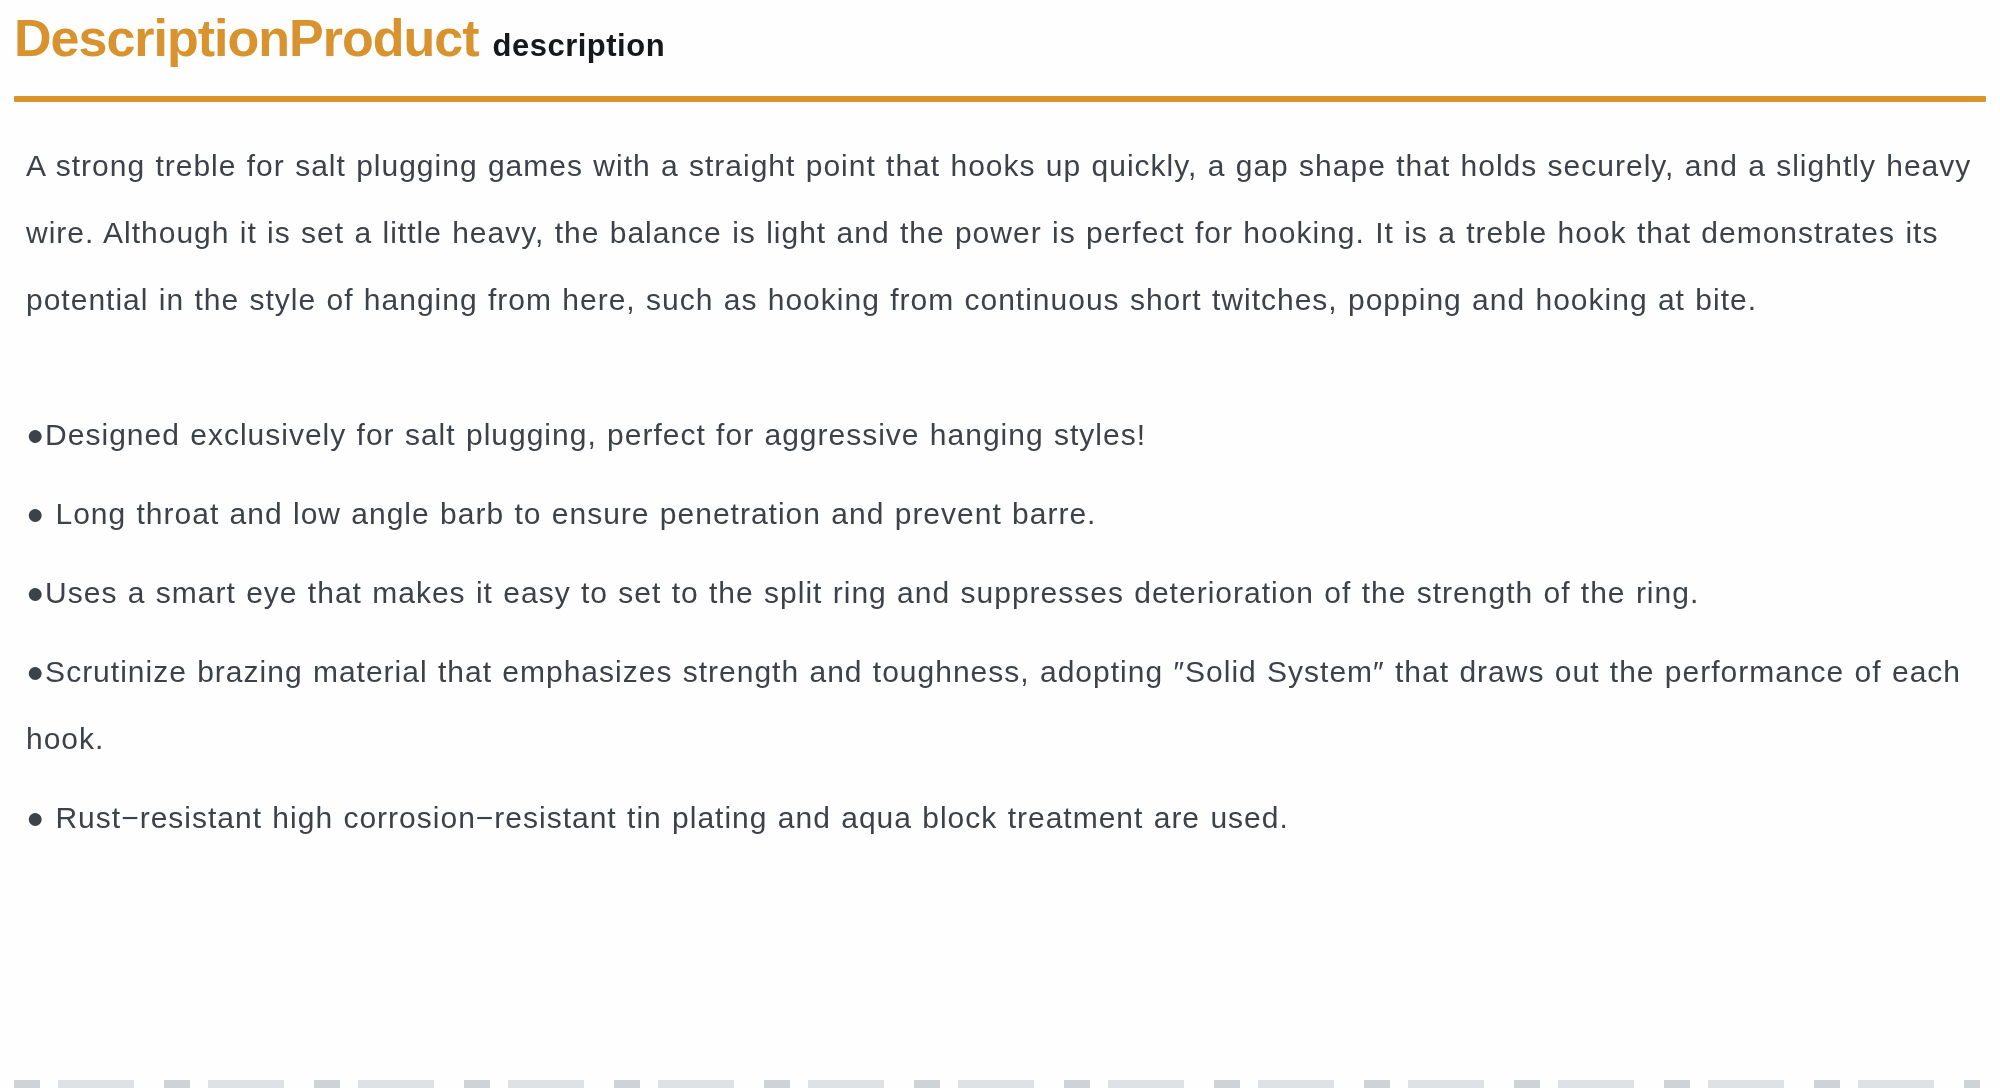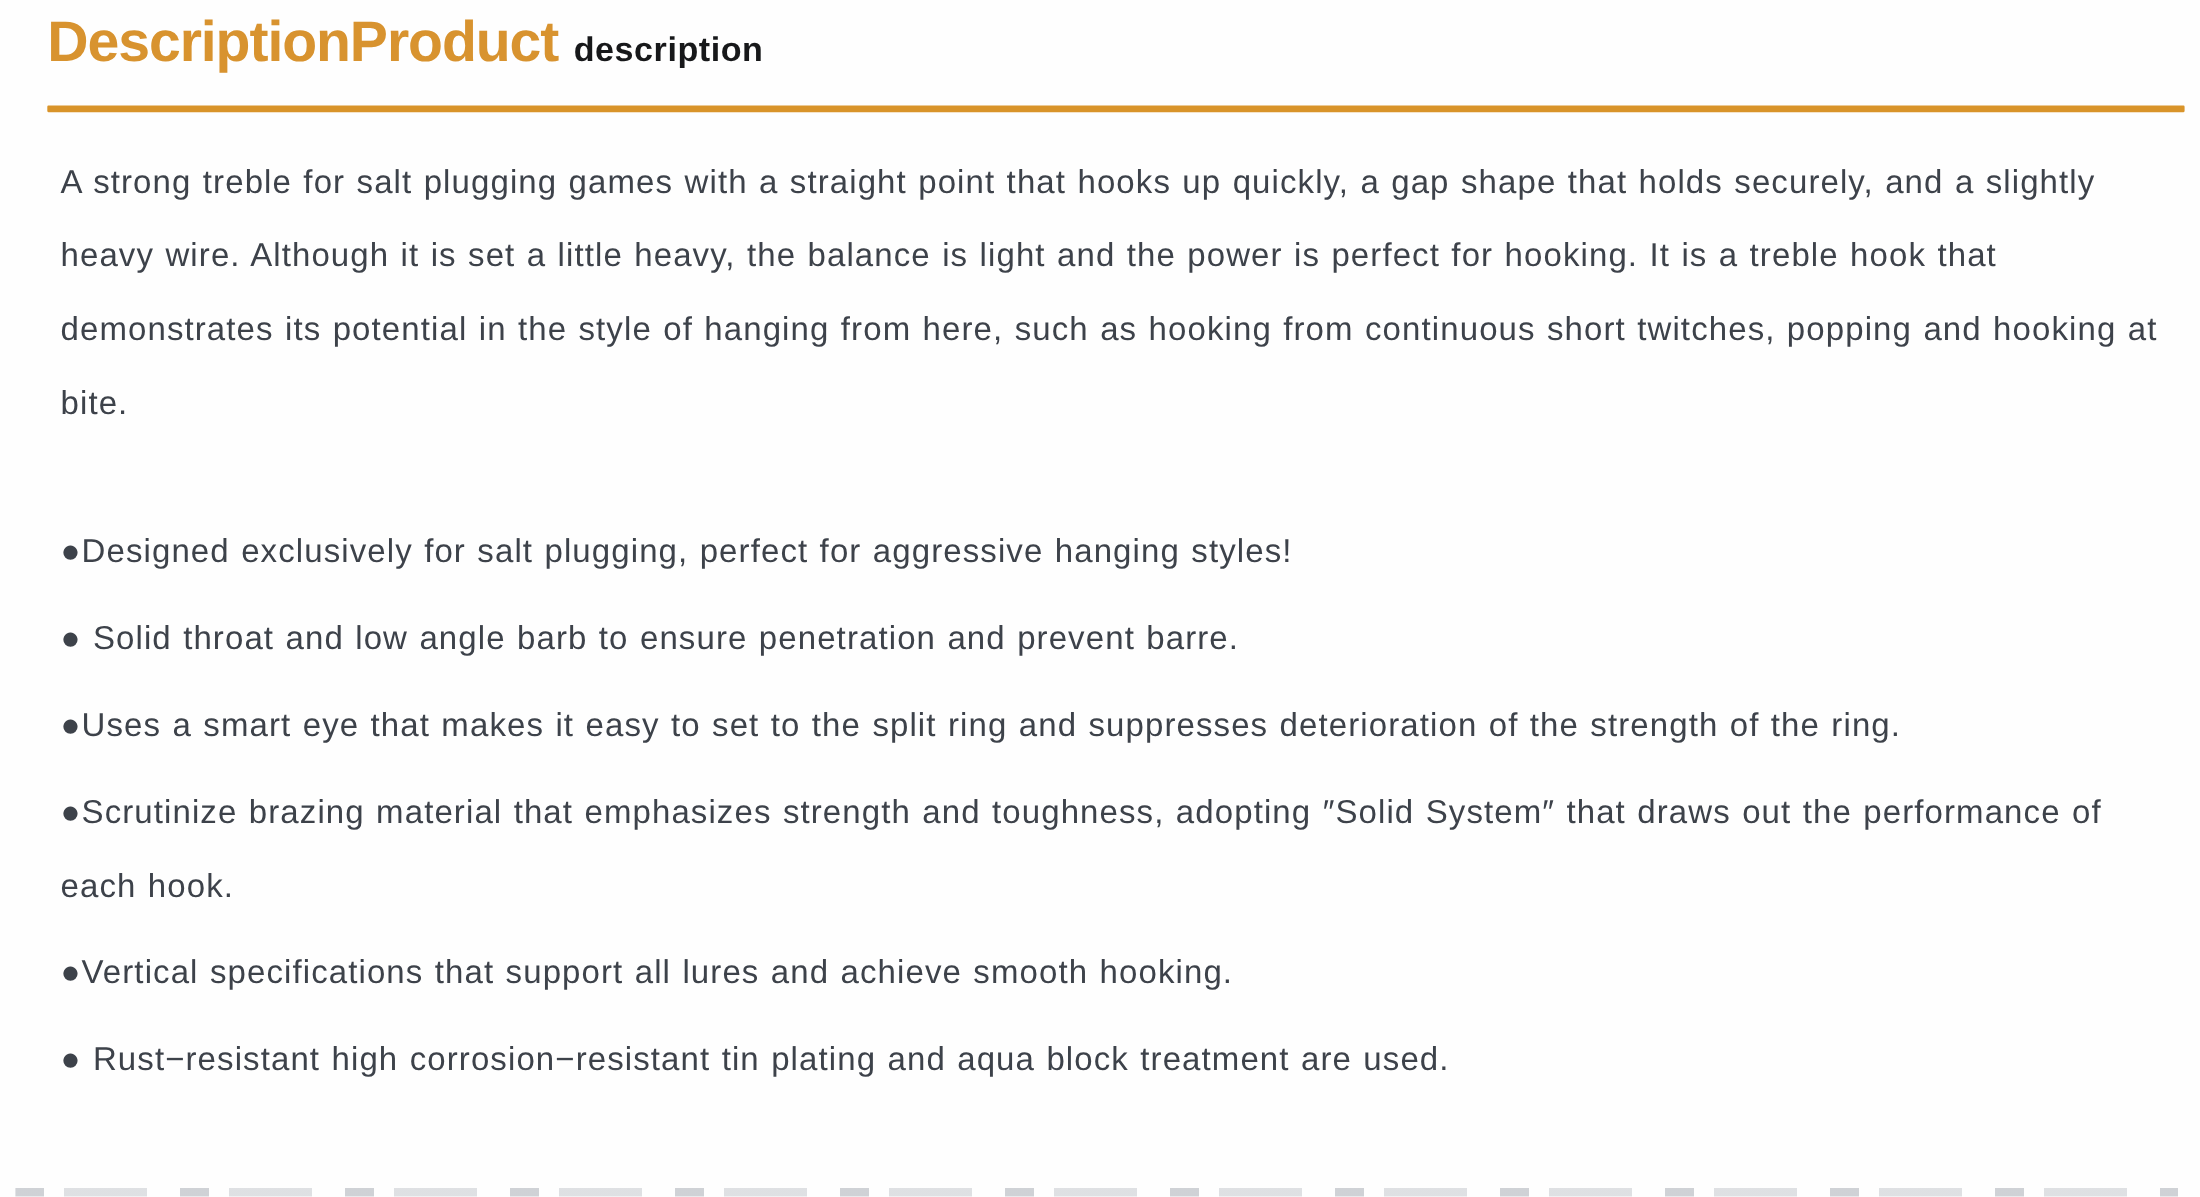--- a/index.html
+++ b/index.html
@@ -9,21 +9,20 @@
   }
   .page {
     position: relative;
     width: 2000px;
     height: 1088px;
     background: #fefefe;
     overflow: hidden;
     font-family: "Liberation Sans", sans-serif;
     color: #3d424a;
     box-sizing: border-box;
-    padding-left: 29px;
   }
   .header {
     padding: 8px 18px 0 14px;
     white-space: nowrap;
   }
   .header .title {
     font-size: 52px;
     font-weight: bold;
     letter-spacing: -1px;
     color: #d8932f;
@@ -94,24 +93,23 @@
   </div>
 
   <div class="rule"></div>
 
   <div class="content">
 
     <p class="para">A strong treble for salt plugging games with a straight point that hooks up quickly, a gap shape that holds securely, and a slightly heavy wire. Although it is set a little heavy, the balance is light and the power is perfect for hooking. It is a treble hook that demonstrates its potential in the style of hanging from here, such as hooking from continuous short twitches, popping and hooking at bite.</p>
 
     <div class="bullets">
       <p class="bullet">●Designed exclusively for salt plugging, perfect for aggressive hanging styles!</p>
-      <p class="bullet">● Solid throat and low angle barb to ensure penetration and prevent barre.</p>
+      <p class="bullet">● Long throat and low angle barb to ensure penetration and prevent barre.</p>
       <p class="bullet">●Uses a smart eye that makes it easy to set to the split ring and suppresses deterioration of the strength of the ring.</p>
       <p class="bullet">●Scrutinize brazing material that emphasizes strength and toughness, adopting ″Solid System″ that draws out the performance of each hook.</p>
-      <p class="bullet">●Vertical specifications that support all lures and achieve smooth hooking.</p>
       <p class="bullet">● Rust−resistant high corrosion−resistant tin plating and aqua block treatment are used.</p>
     </div>
 
   </div>
 
   <div class="clipped-line"></div>
 
 </div>
 
 </body></html>

